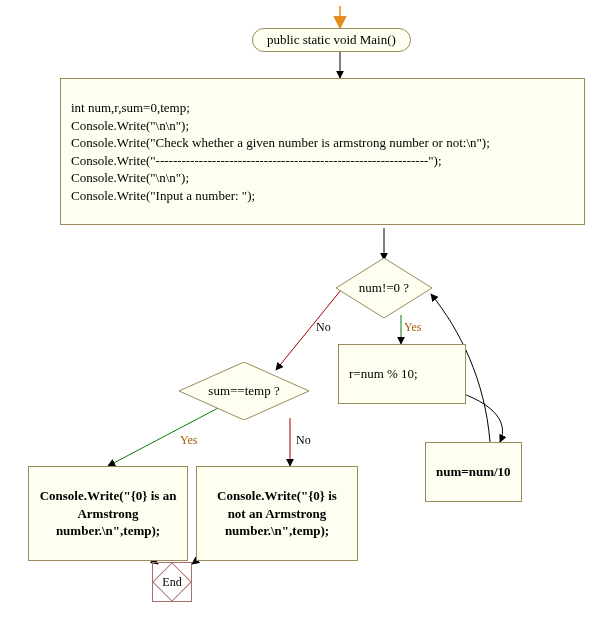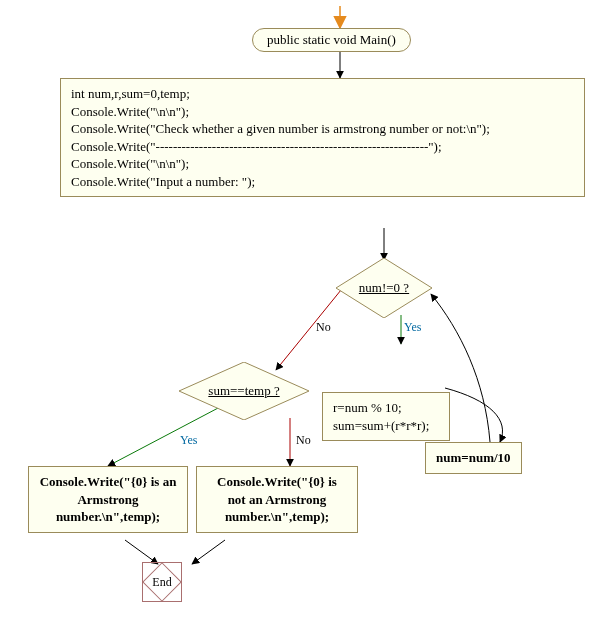--- a/index.html
+++ b/index.html
@@ -30,35 +30,34 @@
   .start {
     border: 1px solid #9a8b5a;
     background: #fefff0;
     border-radius: 12px;
     padding: 3px 14px;
     text-align: center;
   }
   .process {
     border: 1px solid #9a8b5a;
     background: #fefff0;
-    padding: 6px 10px;
+    padding: 20px 10px;
     line-height: 1.35;
   }
   .process.center { text-align: center; font-weight: bold; }
   .decision {
     position: absolute;
   }
   .decision svg { display:block; }
   .decision .dlabel {
     position: absolute;
     top: 50%; left: 50%;
     transform: translate(-50%, -50%);
     text-align: center;
     white-space: nowrap;
-    text-decoration: underline;
   }
   .end-box {
     position: absolute;
     width: 40px; height: 40px;
   }
   .end-box .sq {
     position:absolute; top:0; left:0;
     width:40px; height:40px;
     border:1px solid #a96f6f;
     box-sizing:border-box;
@@ -72,21 +71,21 @@
   }
   .end-box .lbl {
     position:absolute; top:50%; left:50%;
     transform:translate(-50%,-50%);
     font-size:12px;
   }
   .edge-label {
     position: absolute;
     font-size: 12px;
   }
-  .yes { color: #0369a1; }
+  .yes { color: #a16207; }
   .no  { color: #000000; }
 </style>
 </head>
 <body>
 
 <div class="canvas">
 
 <svg class="lines" viewBox="0 0 614 620">
   <defs>
     <marker id="ah" viewBox="0 0 10 10" refX="9" refY="5" markerWidth="8" markerHeight="8" orient="auto-start-reverse">
@@ -135,23 +134,22 @@
 
 <div class="decision" style="left:336px; top:258px; width:96px; height:60px;">
   <svg width="96" height="60">
         <polygon points="48,0 96,30 48,60 0,30" fill="#fefff0" stroke="#9a8b5a"></polygon>
       </svg>
   <div class="dlabel">num!=0 ?</div>
 </div>
 <div class="edge-label yes" style="left:404px; top:320px;">Yes</div>
 <div class="edge-label no" style="left:316px; top:320px;">No</div>
 
-<div class="node process" style="left:322px; top:344px; width:128px;margin-top:48px;">
+<div class="node process" style="left:338px; top:344px; width:128px;">
   <div>r=num % 10;</div>
-  <div>sum=sum+(r*r*r);</div>
 </div>
 
 <div class="node process center" style="left:425px; top:442px;">
   <span>num=num/10</span>
 </div>
 
 <div class="decision" style="left:179px; top:362px; width:130px; height:58px;">
   <svg width="130" height="58">
         <polygon points="65,0 130,29 65,58 0,29" fill="#fefff0" stroke="#9a8b5a"></polygon>
       </svg>
@@ -161,19 +159,19 @@
 <div class="edge-label no" style="left:296px; top:433px;">No</div>
 
 <div class="node process center" style="left:28px; top:466px; width:160px;">
   <span>Console.Write("{0} is an Armstrong number.\n",temp);</span>
 </div>
 
 <div class="node process center" style="left:196px; top:466px; width:162px;">
   <span>Console.Write("{0} is not an Armstrong number.\n",temp);</span>
 </div>
 
-<div class="end-box" style="left:142px; top:562px;">
+<div class="end-box" style="left:152px; top:562px;">
   <div class="sq"></div>
   <div class="dm"></div>
   <div class="lbl">End</div>
 </div>
 
 </div>
 
 </body></html>

